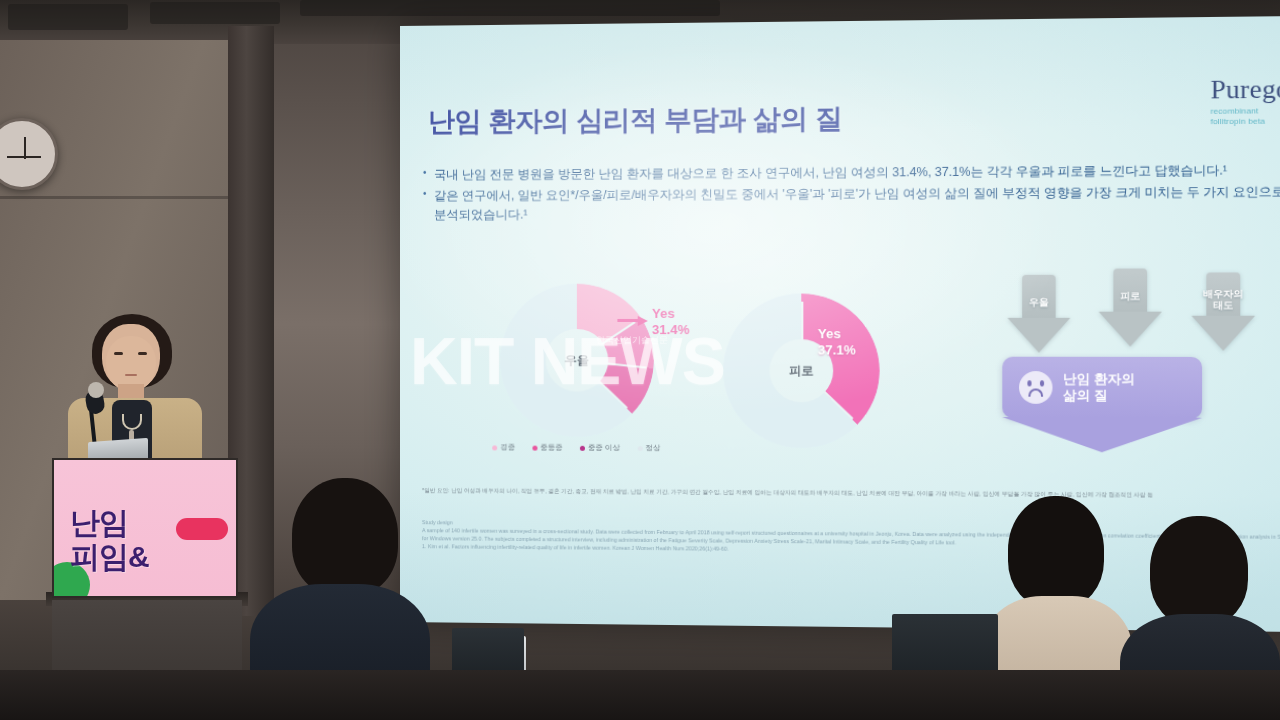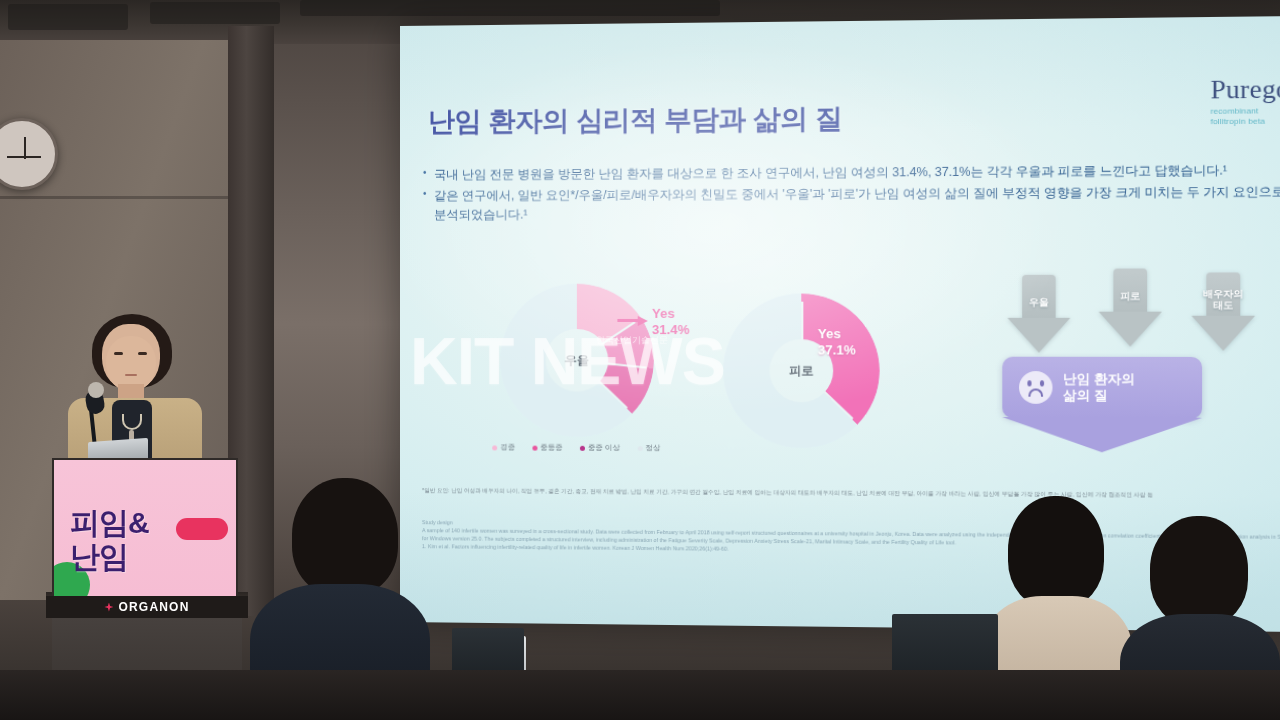--- a/index.html
+++ b/index.html
@@ -526,27 +526,23 @@
   </div>
   <div class="laptop-sp"></div>
 
   <div class="podium-top"></div>
   <div class="podium-body"></div>
 
   <div class="sign">
     <div class="sign-green"></div>
     <div class="sign-blob"></div>
     <div class="sign-main">
+      <div>난임</div>
       <div>피임&amp;</div>
-      <div>난임</div>
     </div>
-  </div>
-  <div class="sign-foot">
-    <span class="mark"></span>
-    <span class="word">ORGANON</span>
   </div>
 
   <div class="desk" style="left:148px;top:706px;width:400px;height:14px;"></div>
   <div class="desk" style="left:560px;top:700px;width:460px;height:20px;"></div>
 
   <div class="aud" style="left:250px;top:478px;width:180px;height:242px;">
     <div class="head" style="left:42px;top:0;width:106px;height:118px;background:#171210;"></div>
     <div class="body" style="left:0;top:106px;width:180px;height:140px;background:linear-gradient(180deg,#232a35 0%,#151a22 100%);"></div>
   </div>
   <div class="laptop" style="left:452px;top:636px;width:74px;height:66px;"></div>

